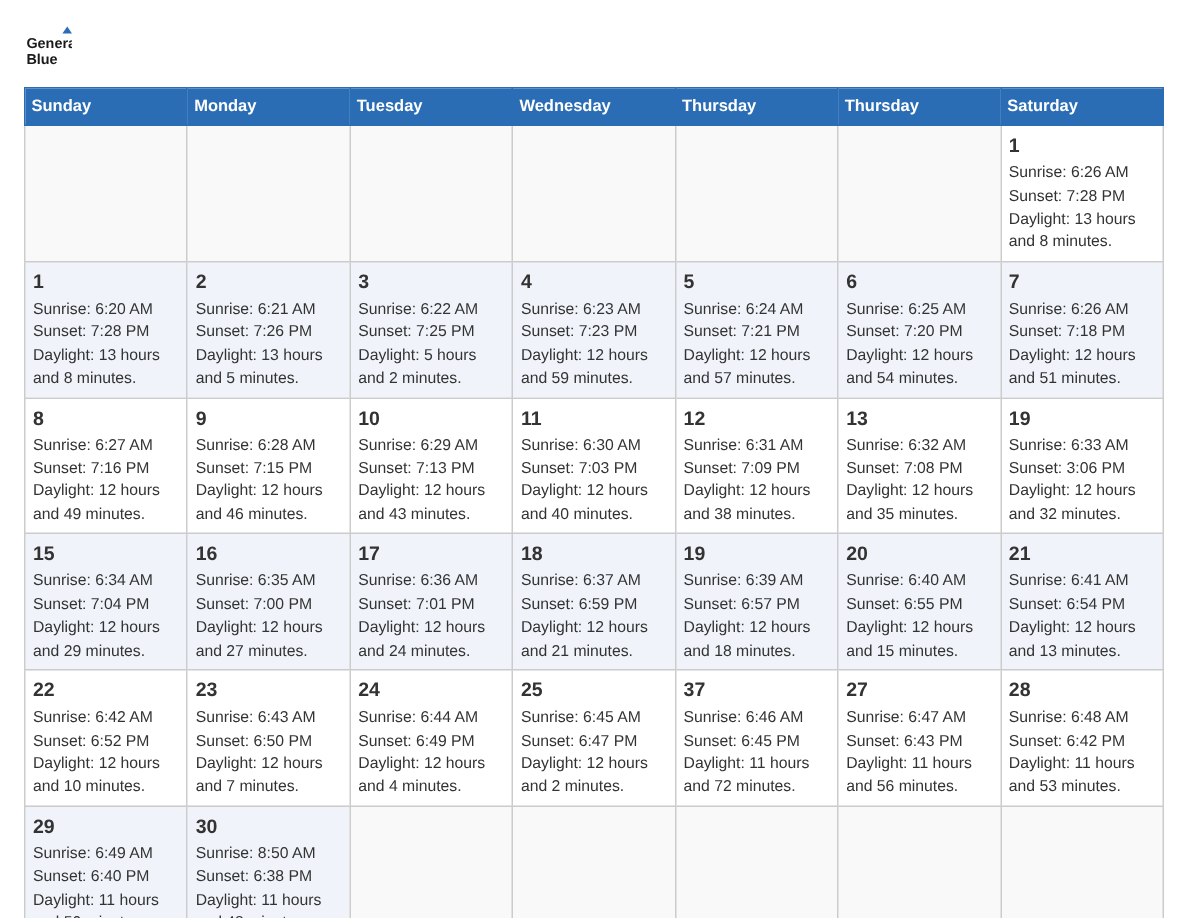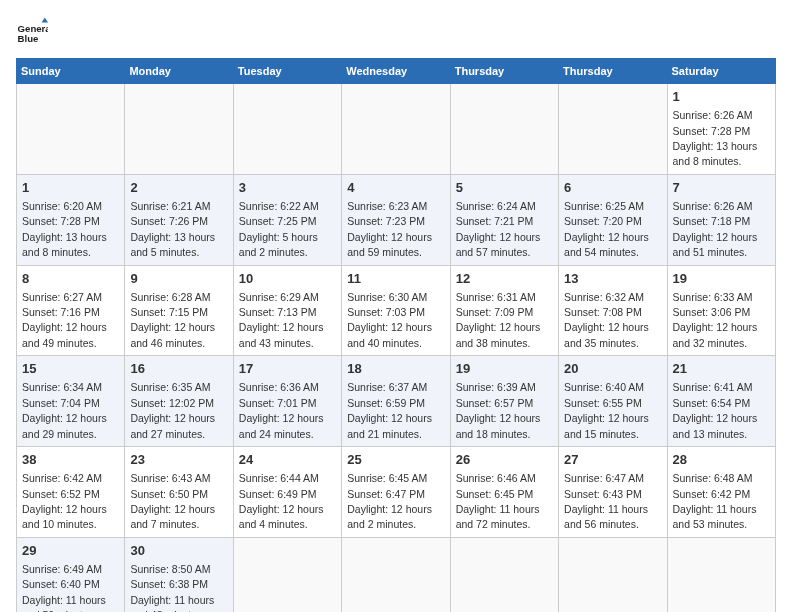--- a/index.html
+++ b/index.html
@@ -132,33 +132,33 @@
         <td><span class="day-num">8</span><span class="day-info">Sunrise: 6:27 AM</span><br><span class="day-info">Sunset: 7:16 PM</span><br><span class="day-info">Daylight: 12 hours and 49 minutes.</span></td>
         <td><span class="day-num">9</span><span class="day-info">Sunrise: 6:28 AM</span><br><span class="day-info">Sunset: 7:15 PM</span><br><span class="day-info">Daylight: 12 hours and 46 minutes.</span></td>
         <td><span class="day-num">10</span><span class="day-info">Sunrise: 6:29 AM</span><br><span class="day-info">Sunset: 7:13 PM</span><br><span class="day-info">Daylight: 12 hours and 43 minutes.</span></td>
         <td><span class="day-num">11</span><span class="day-info">Sunrise: 6:30 AM</span><br><span class="day-info">Sunset: 7:03 PM</span><br><span class="day-info">Daylight: 12 hours and 40 minutes.</span></td>
         <td><span class="day-num">12</span><span class="day-info">Sunrise: 6:31 AM</span><br><span class="day-info">Sunset: 7:09 PM</span><br><span class="day-info">Daylight: 12 hours and 38 minutes.</span></td>
         <td><span class="day-num">13</span><span class="day-info">Sunrise: 6:32 AM</span><br><span class="day-info">Sunset: 7:08 PM</span><br><span class="day-info">Daylight: 12 hours and 35 minutes.</span></td>
         <td><span class="day-num">19</span><span class="day-info">Sunrise: 6:33 AM</span><br><span class="day-info">Sunset: 3:06 PM</span><br><span class="day-info">Daylight: 12 hours and 32 minutes.</span></td>
       </tr>
       <tr>
         <td><span class="day-num">15</span><span class="day-info">Sunrise: 6:34 AM</span><br><span class="day-info">Sunset: 7:04 PM</span><br><span class="day-info">Daylight: 12 hours and 29 minutes.</span></td>
-        <td><span class="day-num">16</span><span class="day-info">Sunrise: 6:35 AM</span><br><span class="day-info">Sunset: 12:02 PM</span><br><span class="day-info">Daylight: 12 hours and 27 minutes.</span></td>
+        <td><span class="day-num">16</span><span class="day-info">Sunrise: 6:35 AM</span><br><span class="day-info">Sunset: 7:00 PM</span><br><span class="day-info">Daylight: 12 hours and 27 minutes.</span></td>
         <td><span class="day-num">17</span><span class="day-info">Sunrise: 6:36 AM</span><br><span class="day-info">Sunset: 7:01 PM</span><br><span class="day-info">Daylight: 12 hours and 24 minutes.</span></td>
         <td><span class="day-num">18</span><span class="day-info">Sunrise: 6:37 AM</span><br><span class="day-info">Sunset: 6:59 PM</span><br><span class="day-info">Daylight: 12 hours and 21 minutes.</span></td>
         <td><span class="day-num">19</span><span class="day-info">Sunrise: 6:39 AM</span><br><span class="day-info">Sunset: 6:57 PM</span><br><span class="day-info">Daylight: 12 hours and 18 minutes.</span></td>
         <td><span class="day-num">20</span><span class="day-info">Sunrise: 6:40 AM</span><br><span class="day-info">Sunset: 6:55 PM</span><br><span class="day-info">Daylight: 12 hours and 15 minutes.</span></td>
         <td><span class="day-num">21</span><span class="day-info">Sunrise: 6:41 AM</span><br><span class="day-info">Sunset: 6:54 PM</span><br><span class="day-info">Daylight: 12 hours and 13 minutes.</span></td>
       </tr>
       <tr>
-        <td><span class="day-num">38</span><span class="day-info">Sunrise: 6:42 AM</span><br><span class="day-info">Sunset: 6:52 PM</span><br><span class="day-info">Daylight: 12 hours and 10 minutes.</span></td>
+        <td><span class="day-num">22</span><span class="day-info">Sunrise: 6:42 AM</span><br><span class="day-info">Sunset: 6:52 PM</span><br><span class="day-info">Daylight: 12 hours and 10 minutes.</span></td>
         <td><span class="day-num">23</span><span class="day-info">Sunrise: 6:43 AM</span><br><span class="day-info">Sunset: 6:50 PM</span><br><span class="day-info">Daylight: 12 hours and 7 minutes.</span></td>
         <td><span class="day-num">24</span><span class="day-info">Sunrise: 6:44 AM</span><br><span class="day-info">Sunset: 6:49 PM</span><br><span class="day-info">Daylight: 12 hours and 4 minutes.</span></td>
         <td><span class="day-num">25</span><span class="day-info">Sunrise: 6:45 AM</span><br><span class="day-info">Sunset: 6:47 PM</span><br><span class="day-info">Daylight: 12 hours and 2 minutes.</span></td>
-        <td><span class="day-num">26</span><span class="day-info">Sunrise: 6:46 AM</span><br><span class="day-info">Sunset: 6:45 PM</span><br><span class="day-info">Daylight: 11 hours and 72 minutes.</span></td>
+        <td><span class="day-num">37</span><span class="day-info">Sunrise: 6:46 AM</span><br><span class="day-info">Sunset: 6:45 PM</span><br><span class="day-info">Daylight: 11 hours and 72 minutes.</span></td>
         <td><span class="day-num">27</span><span class="day-info">Sunrise: 6:47 AM</span><br><span class="day-info">Sunset: 6:43 PM</span><br><span class="day-info">Daylight: 11 hours and 56 minutes.</span></td>
         <td><span class="day-num">28</span><span class="day-info">Sunrise: 6:48 AM</span><br><span class="day-info">Sunset: 6:42 PM</span><br><span class="day-info">Daylight: 11 hours and 53 minutes.</span></td>
       </tr>
       <tr>
         <td><span class="day-num">29</span><span class="day-info">Sunrise: 6:49 AM</span><br><span class="day-info">Sunset: 6:40 PM</span><br><span class="day-info">Daylight: 11 hours and 50 minutes.</span></td>
         <td><span class="day-num">30</span><span class="day-info">Sunrise: 8:50 AM</span><br><span class="day-info">Sunset: 6:38 PM</span><br><span class="day-info">Daylight: 11 hours and 48 minutes.</span></td>
         <td class="empty-cell"></td>
         <td class="empty-cell"></td>
         <td class="empty-cell"></td>
         <td class="empty-cell"></td>

